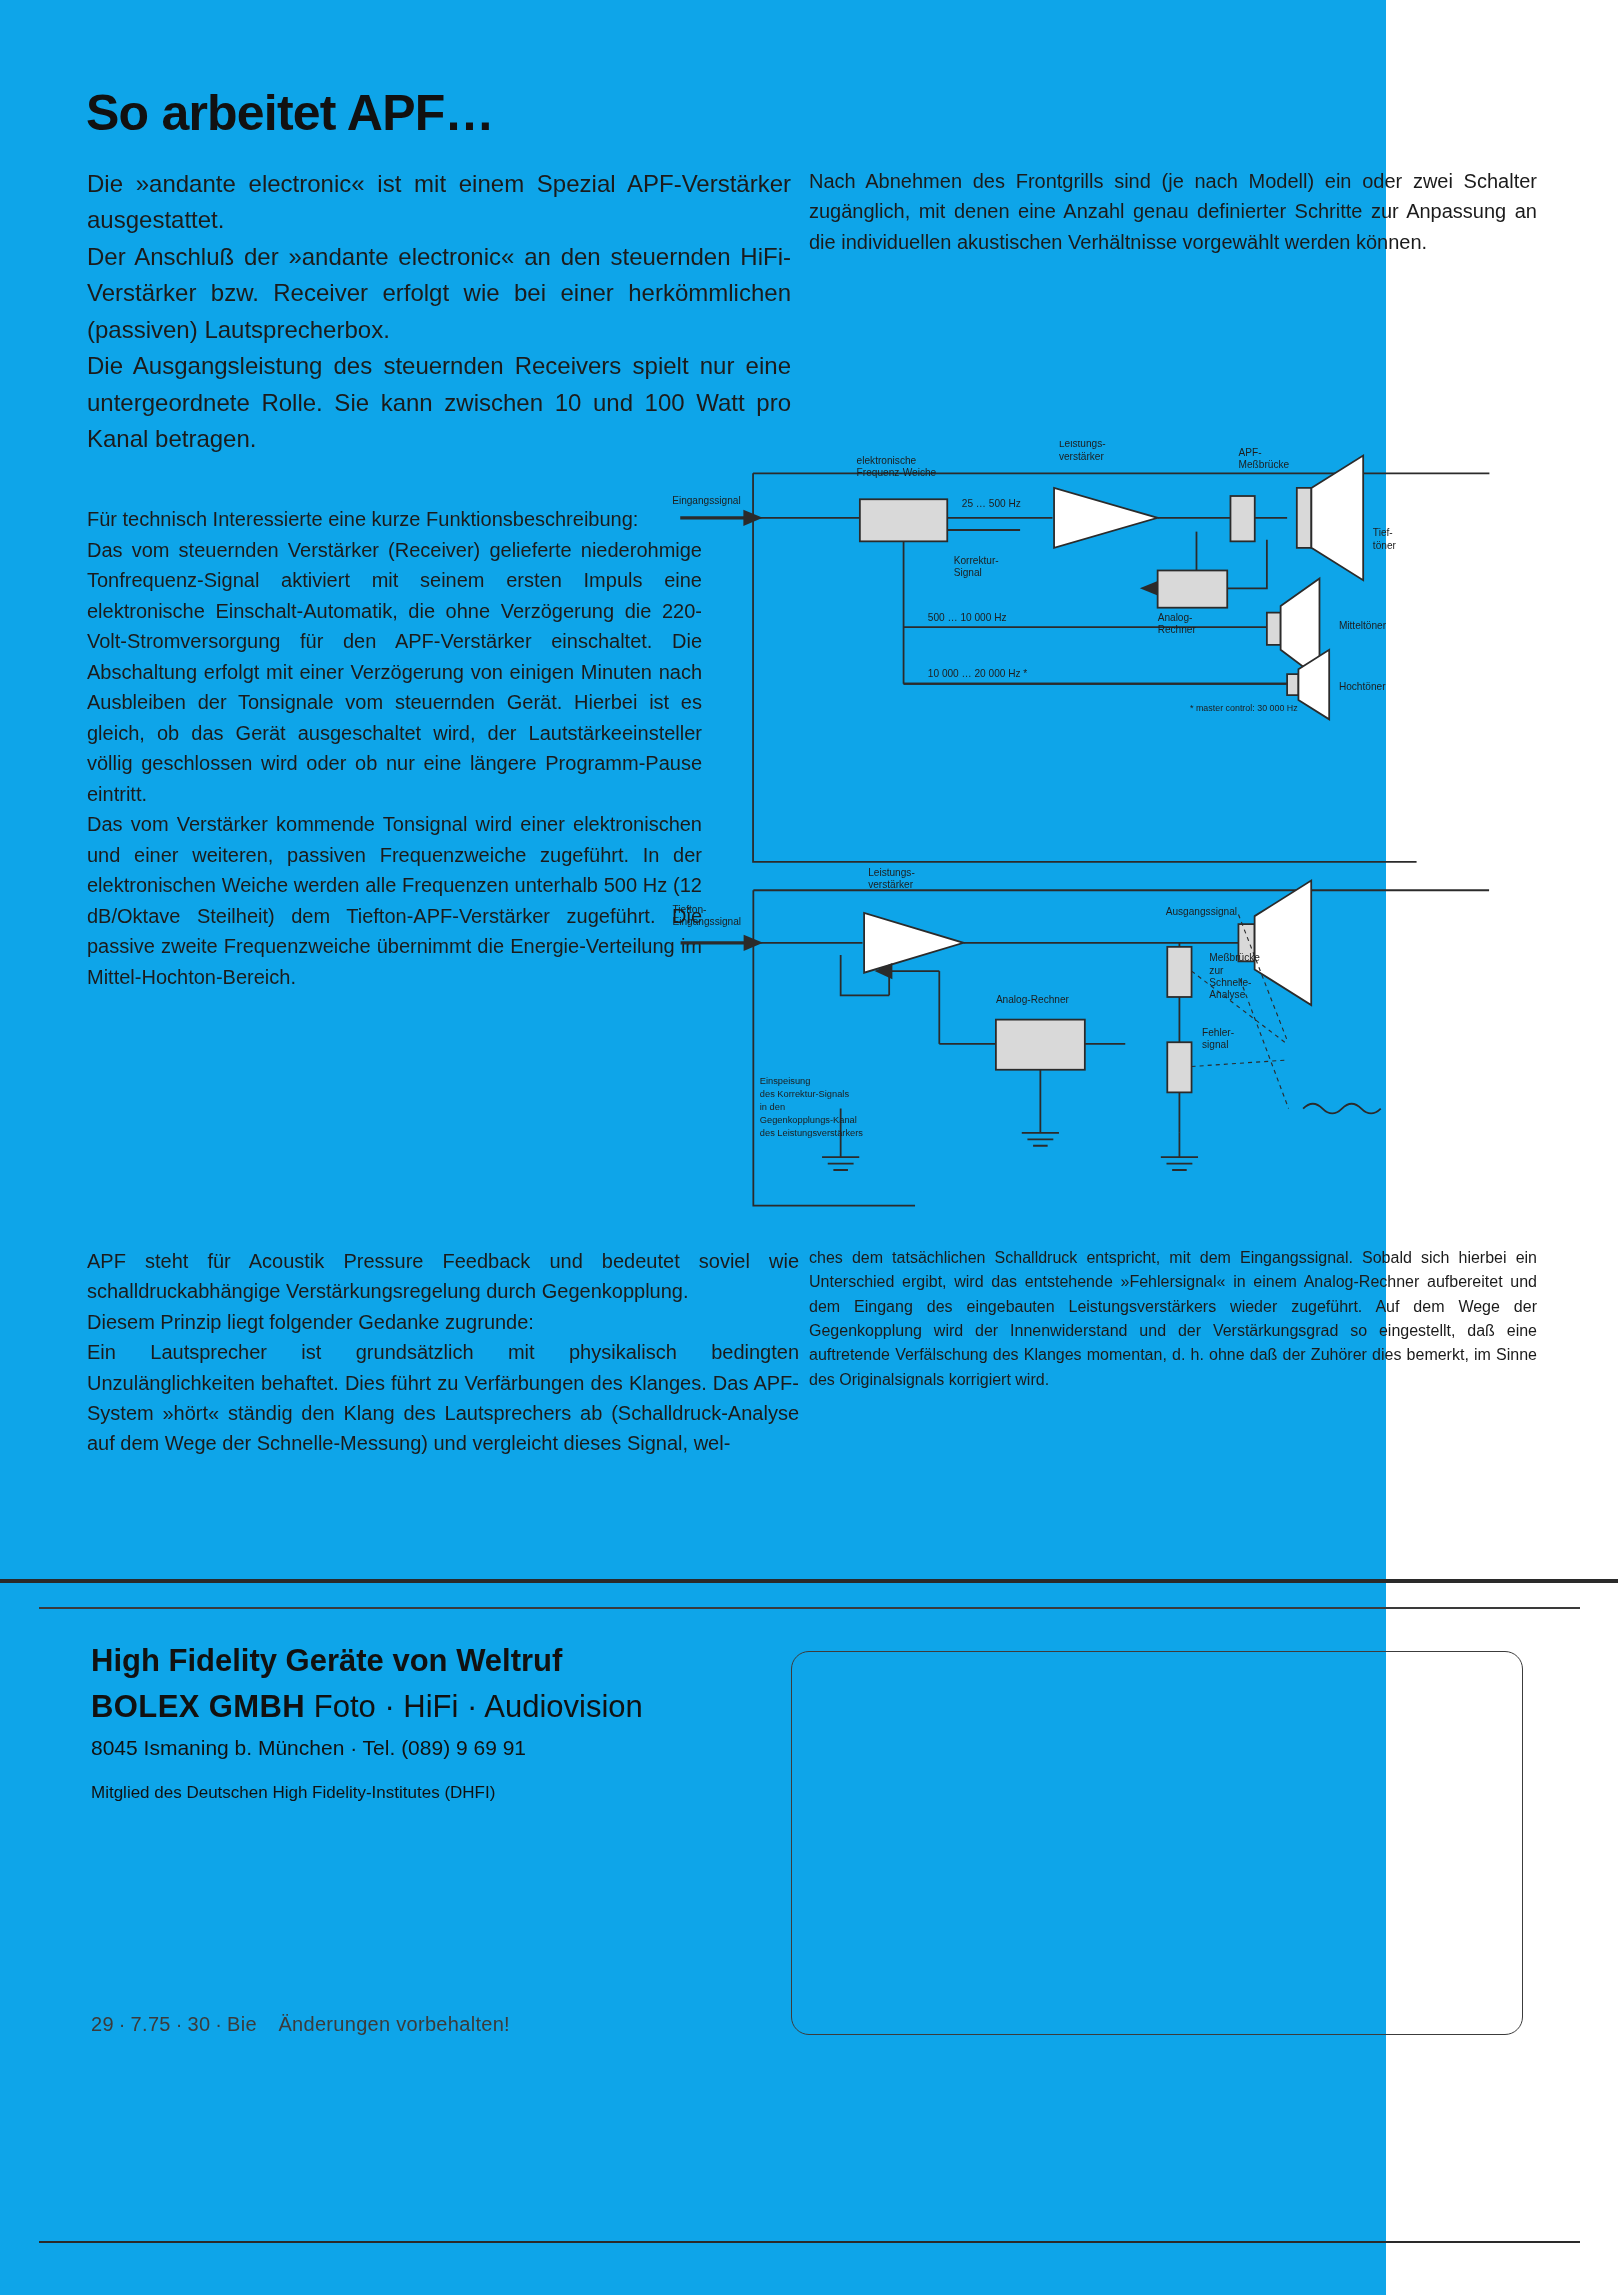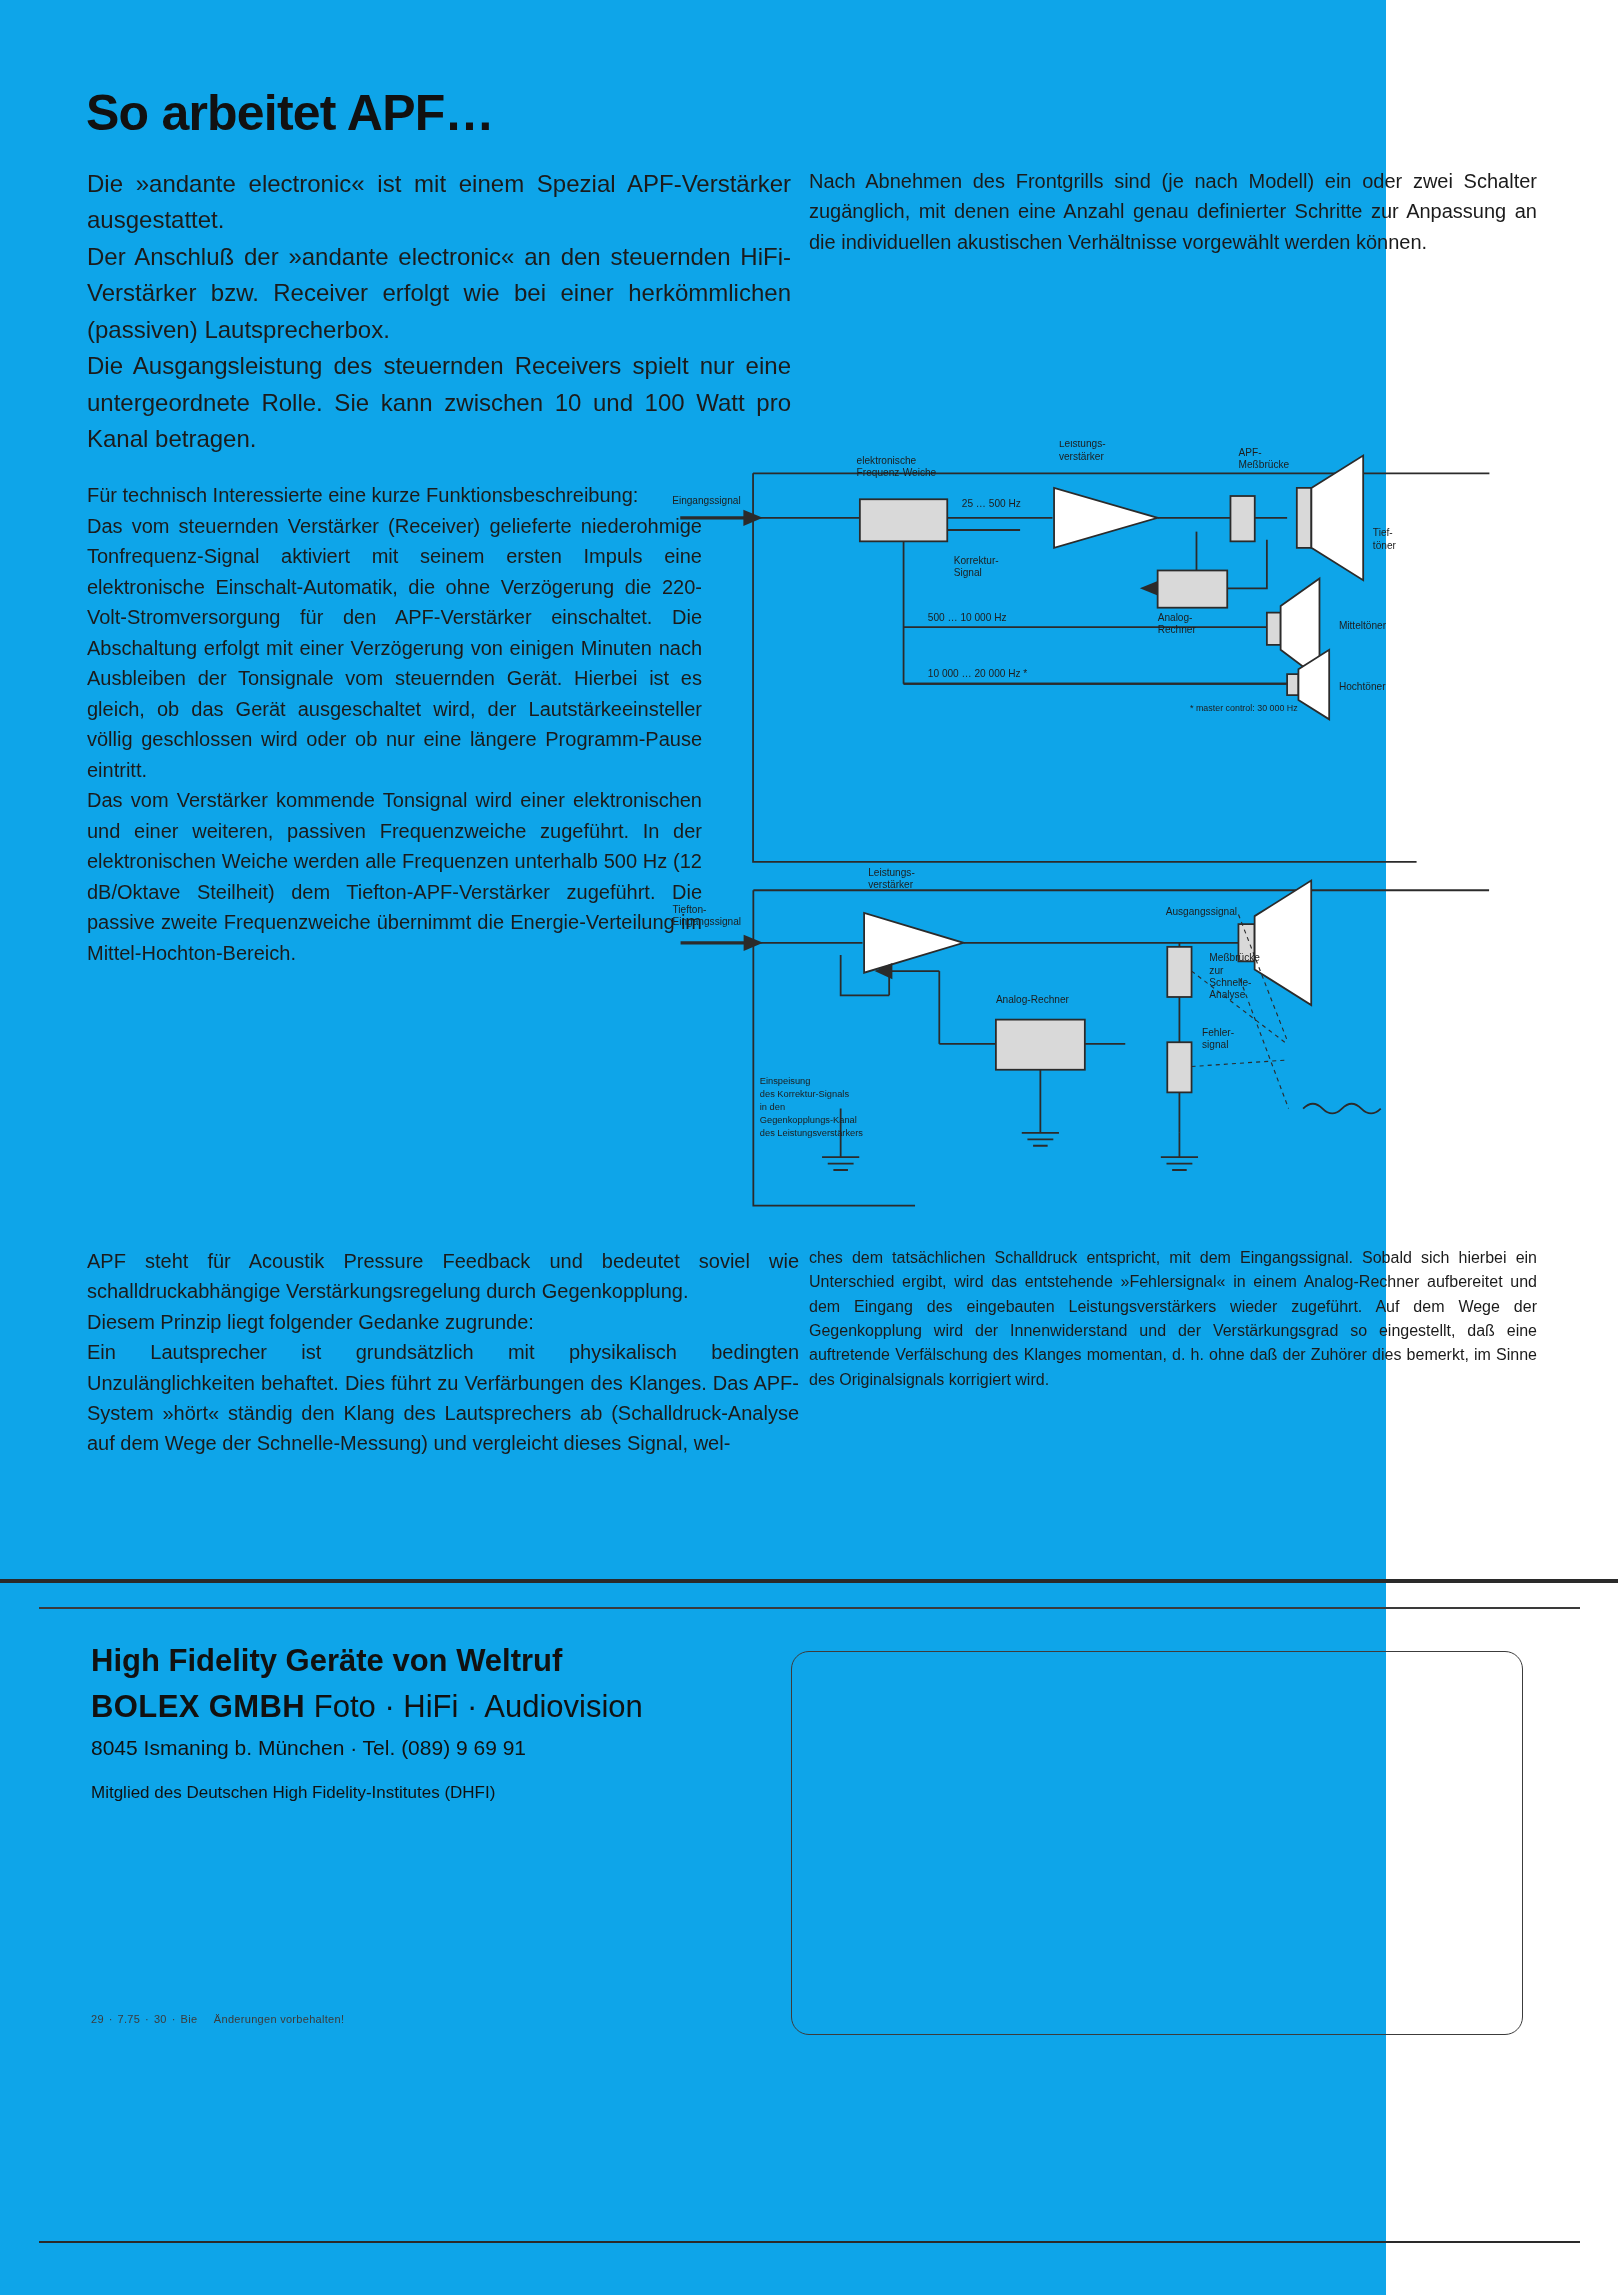--- a/index.html
+++ b/index.html
@@ -26,21 +26,21 @@
     position:absolute; left:87px; top:166px; width:704px;
     font-size:24px; line-height:1.52; text-align:justify;
     color:#1b1b1b;
   }
   .col-right-top {
     position:absolute; left:809px; top:166px; width:728px;
     font-size:20px; line-height:1.52; text-align:justify;
     color:#1b1b1b;
   }
   .col-left-mid {
-    position:absolute; left:87px; top:480px; width:615px;
+    position:absolute; left:87px; top:504px; width:615px;
     font-size:20px; line-height:1.525; text-align:justify;
     color:#1b1b1b;
   }
   p { margin:0; }
   
   .col-left-bottom {
     position:absolute; left:87px; top:1246px; width:712px;
     font-size:20px; line-height:1.52; text-align:justify;
     color:#1b1b1b;
   }
@@ -77,21 +77,21 @@
   .footer .l2 { font-size:31px; margin-top:9.7px; color:#111; }
   .footer .l2 b { font-weight:bold; letter-spacing:0.4px; }
   .footer .l3 { font-size:21px; margin-top:11.3px; color:#111; }
   .footer .l4 { font-size:17px; margin-top:23px; color:#111; }
   .footer-box {
     position:absolute; left:791px; top:1651px; width:732px; height:384px;
     border:1.6px solid #3c3c3c; border-radius:18px; background:transparent;
   }
   .imprint {
     position:absolute; left:91px; top:2013px;
-    font-size:11px; color:#3b3b3b; letter-spacing:0.3px;
+    font-size:20px; color:#3b3b3b; letter-spacing:0.3px;
   }
   .imprint .sep { padding:0 4.9px; }
   
   text { font-family:"Liberation Sans", sans-serif; fill:#1d1d1d; }
 </style>
 </head>
 <body>
 
 <div class="page">
 

